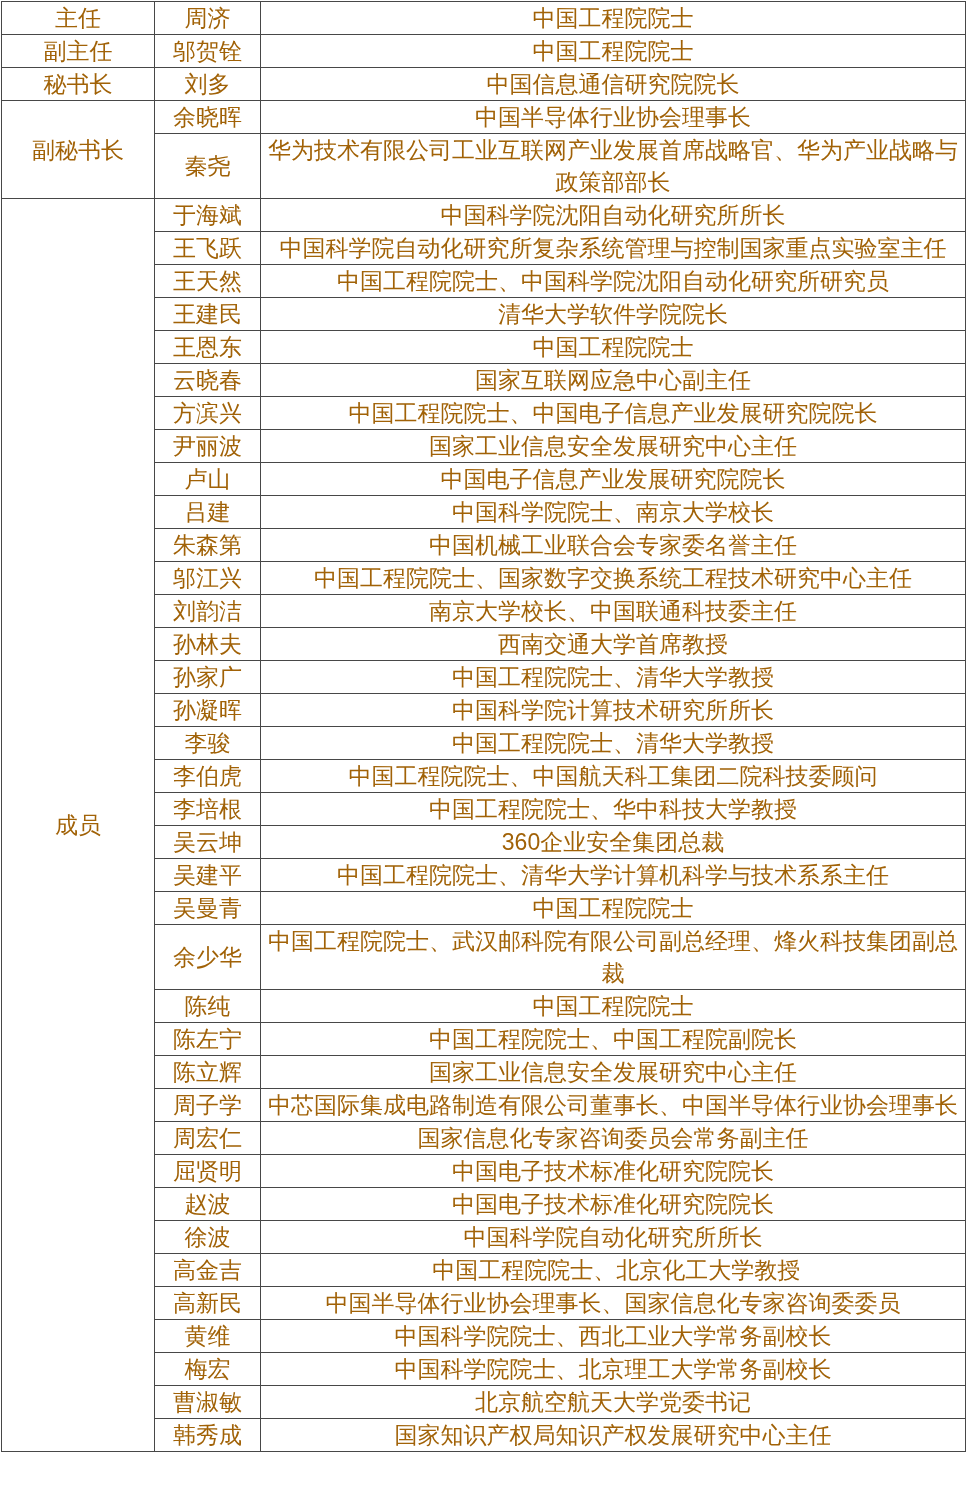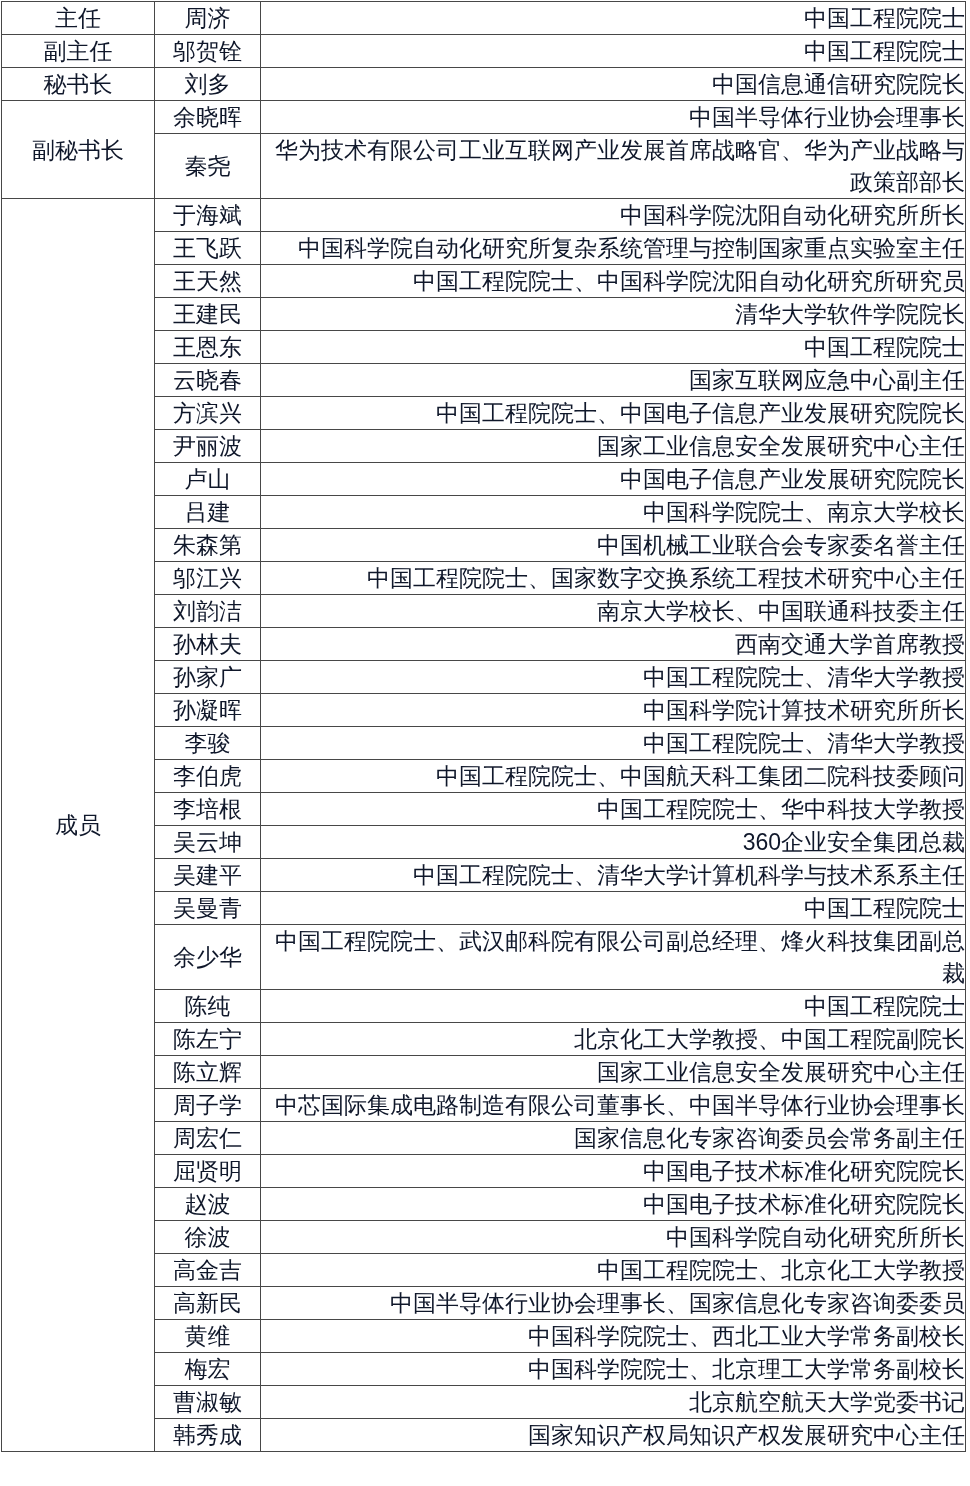--- a/index.html
+++ b/index.html
@@ -11,39 +11,39 @@
     width: 970px;
     height: 1486px;
     font-family: "Liberation Sans", "DejaVu Sans", sans-serif;
     overflow: hidden;
   }
   table.committee {
     border-collapse: collapse;
     table-layout: fixed;
     width: 965px;
     margin: 1px 0 0 1px;
-    color: #0f172a;
+    color: #a16207;
     font-size: 23px;
   }
   table.committee td {
     border: 1px solid #474747;
     height: 32px;
     line-height: 32px;
     vertical-align: middle;
     padding: 0;
     overflow: hidden;
   }
   col.col-role { width: 153px; }
   col.col-name { width: 106px; }
   td.role-cell,
   td.name-cell {
     text-align: center;
   }
   td.title-cell {
-    text-align: right;
+    text-align: center;
     padding: 0 2px 0 6px;
     white-space: pre-wrap;
     line-height: 32px;
     margin-left: 16px;
   }
 </style>
 </head>
 <body>
 
 <table class="committee">
@@ -169,21 +169,21 @@
       <tr>
     <td class="name-cell">余少华</td>
     <td class="title-cell">中国工程院院士、武汉邮科院有限公司副总经理、烽火科技集团副总裁</td>
   </tr>
       <tr>
     <td class="name-cell">陈纯</td>
     <td class="title-cell">中国工程院院士</td>
   </tr>
       <tr>
     <td class="name-cell">陈左宁</td>
-    <td class="title-cell">北京化工大学教授、中国工程院副院长</td>
+    <td class="title-cell">中国工程院院士、中国工程院副院长</td>
   </tr>
       <tr>
     <td class="name-cell">陈立辉</td>
     <td class="title-cell">国家工业信息安全发展研究中心主任</td>
   </tr>
       <tr>
     <td class="name-cell">周子学</td>
     <td class="title-cell">中芯国际集成电路制造有限公司董事长、中国半导体行业协会理事长</td>
   </tr>
       <tr>

